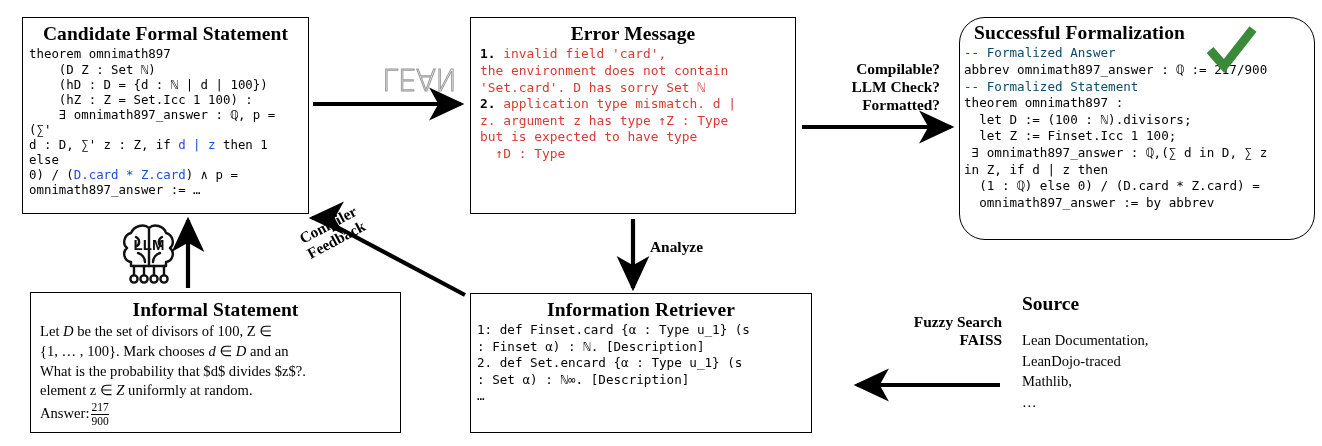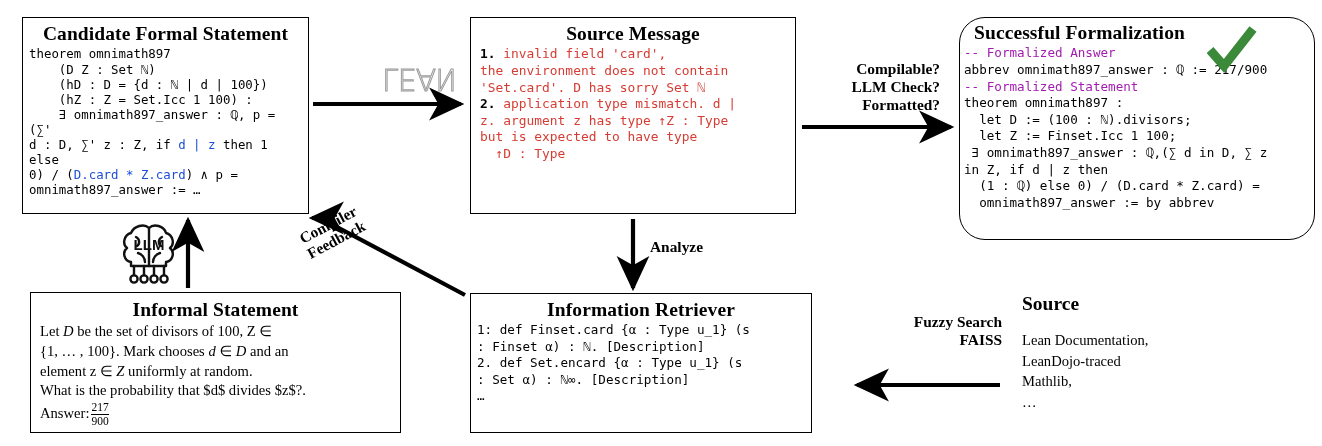--- a/index.html
+++ b/index.html
@@ -32,21 +32,21 @@
   }
   .code {
     font-family: "DejaVu Sans Mono", monospace;
     font-size: 12.4px;
     line-height: 15.1px;
     white-space: pre-wrap;
     padding: 0 4px 0 6px;
     color: #000;
   }
   .code .red { color: #1d4ed8; }
-  .code .grn { color: #a21caf; }
+  .code .grn { color: #0c4a6e; }
 
   .err-code {
     font-family: "DejaVu Sans Mono", monospace;
     font-size: 12.9px;
     line-height: 16.6px;
     white-space: pre-wrap;
     padding: 0 5px 0 9px;
     color: #d63c33;
   }
   .err-code .num { color: #000; font-weight: bold; }
@@ -136,21 +136,21 @@
 <span>    (D Z : Set ℕ)</span>
 <span>    (hD : D = {d : ℕ | d | 100})</span>
 <span>    (hZ : Z = Set.Icc 1 100) :</span>
 <span>    ∃ omnimath897_answer : ℚ, p = (∑'</span>
 <span>d : D, ∑' z : Z, if </span><span class="red">d | z</span><span> then 1 else</span>
 <span>0) / (</span><span class="red">D.card * Z.card</span><span>) ∧ p =</span>
 <span>omnimath897_answer := …</span></div>
   </div>
 
   <div class="box" style="left:470px; top:17px; width:326px; height:197px;">
-    <div class="box-title">Source Message</div>
+    <div class="box-title">Error Message</div>
     <div class="err-code"><span class="num">1.</span><span> invalid field 'card',</span>
 <span>the environment does not contain</span>
 <span>'Set.card'. D has sorry Set ℕ</span>
 <span class="num">2.</span><span> application type mismatch. d |</span>
 <span>z. argument z has type ↑Z : Type</span>
 <span>but is expected to have type</span>
 <span>  ↑D : Type</span></div>
   </div>
 
   <div class="box" style="left:959px; top:17px; width:356px; height:223px;border-radius:26px;">
@@ -171,22 +171,22 @@
     <svg width="50" height="48" viewBox="0 0 50 48" aria-hidden="true">
       <path d="M3 24 L17 40 L46 3" fill="none" stroke="#3a8a3a" stroke-width="9" stroke-linecap="butt" stroke-linejoin="miter"></path>
     </svg>
   </div>
 
   <div class="box" style="left:30px; top:292px; width:371px; height:141px;">
     <div class="box-title" style="margin-top:6px;">Informal Statement</div>
     <div class="prose">
       <div><span>Let </span><span class="it">D</span><span> be the set of divisors of 100, Z ∈</span></div>
       <div><span>{1, … , 100}. Mark chooses </span><span class="it">d</span><span> ∈ </span><span class="it">D</span><span> and an</span></div>
+      <div>What is the probability that $d$ divides $z$?.</div>
       <div><span>element z ∈ </span><span class="it">Z</span><span> uniformly at random.</span></div>
-      <div>What is the probability that $d$ divides $z$?.</div>
       <div style="margin-top:1px;">
         <span>Answer:</span><span class="frac"><span class="num-t">217</span><span class="bar"></span><span class="den-t">900</span></span>
       </div>
     </div>
   </div>
 
   <div class="box" style="left:470px; top:293px; width:342px; height:140px;">
     <div class="box-title" style="margin-top:5px;">Information Retriever</div>
     <div class="code" style="font-size:12.6px; line-height:16.4px;"><span>1: def Finset.card {α : Type u_1} (s</span>
 <span>: Finset α) : ℕ. [Description]</span>

